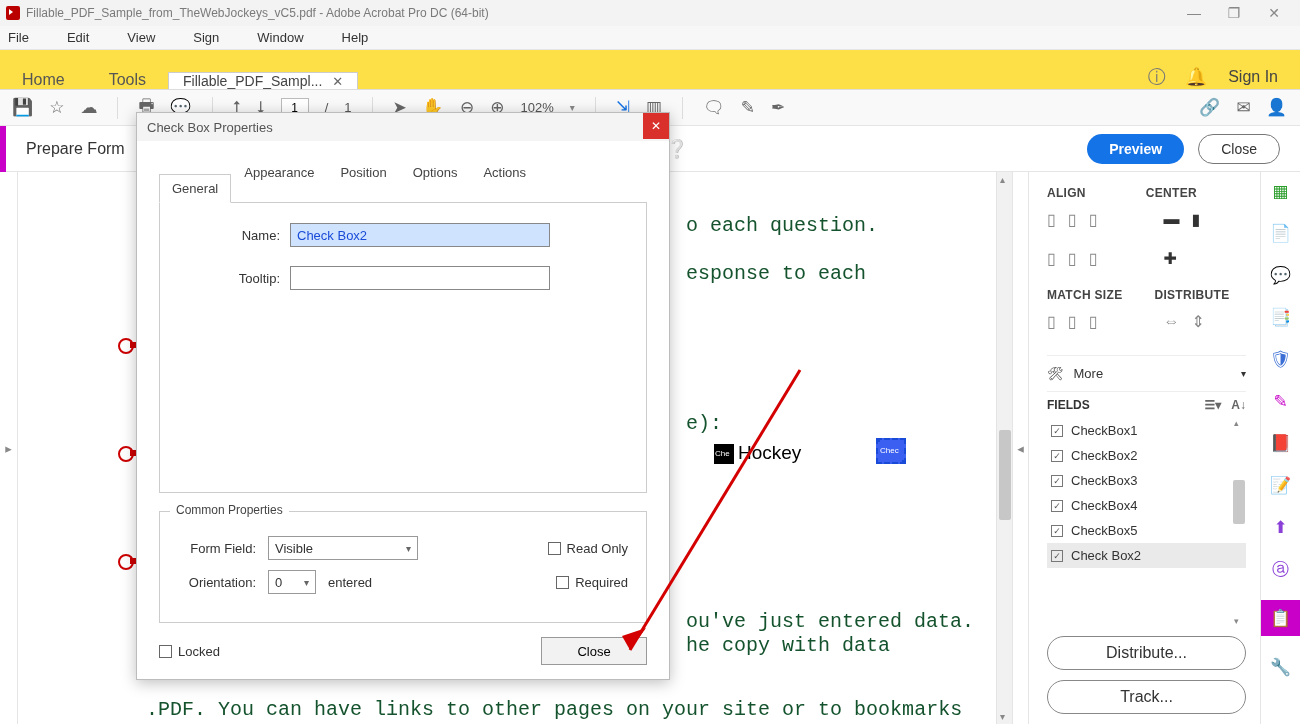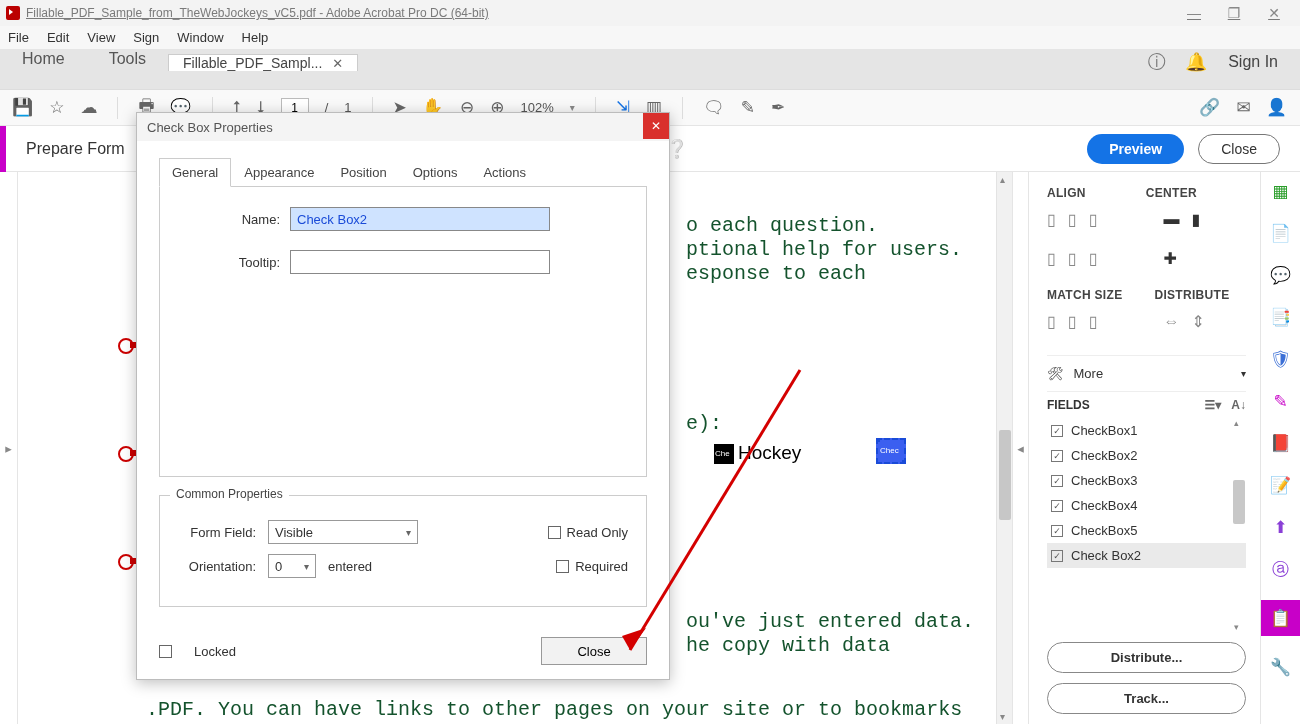--- a/index.html
+++ b/index.html
@@ -1,27 +1,27 @@
 <!DOCTYPE html>
 <html><head>
 <meta charset="utf-8">
 <style>
   * { box-sizing: border-box; font-family: "Segoe UI", Arial, sans-serif; }
   body { margin:0; padding:0; width:1300px; height:724px; overflow:hidden; background:#fff; position:relative; font-size:13px; color:#333; }
   
-  .titlebar { height:26px; background:#f3f3f3; display:flex; align-items:center; padding:0 6px; color:#7a7a7a; font-size:12px;text-decoration:underline; }
+  .titlebar { height:26px; background:#f3f3f3; display:flex; align-items:center; padding:0 6px; color:#7a7a7a; font-size:12px; }
   .titlebar .appicon { width:14px; height:14px; background:#b00; margin-right:6px; border-radius:2px; position:relative;}
   .titlebar .appicon::after{content:"";position:absolute;left:3px;top:3px;border-left:4px solid #fff;border-top:3px solid transparent;border-bottom:3px solid transparent;}
   .titlebar .spacer { flex:1; }
   .winbtn { width:40px; text-align:center; color:#888; font-size:14px;}
   
-  .menubar { height:24px; background:#f7f7f7; display:flex; align-items:center; padding:0 8px; border-bottom:1px solid #e5e5e5;}
+  .menubar { height:24px; background:#f7f7f7; display:flex; align-items:center; padding:0 8px; border-bottom:1px solid #e5e5e5;gap:20px;}
   .menubar span { margin-right:18px; font-size:13px; color:#333;}
   
-  .tabrow { height:40px; background:#e5e5e5; display:flex; align-items:flex-start; border-bottom:1px solid #ddd;}
+  .tabrow { height:40px; background:#fde047; display:flex; align-items:flex-end; border-bottom:1px solid #ddd;}
   .tabrow .hometab, .tabrow .toolstab { padding:0 22px; display:flex; align-items:center; font-size:16px; color:#555;}
   .tabrow .doctab { background:#fff; border-top:1px solid #ccc; border-left:1px solid #ccc; border-right:1px solid #ccc; margin-top:4px; display:flex; align-items:center; padding:0 14px; font-size:14px; color:#444; position:relative;}
   .tabrow .doctab .closex { margin-left:10px; color:#666; font-size:13px;}
   .tabrow .right { margin-left:auto; display:flex; align-items:center; gap:20px; padding-right:22px;}
   .tabrow .right .icn{color:#777;font-size:18px;}
   .tabrow .signin{font-size:16px;color:#444;}
   
   .toolbar1 { height:36px; background:#f9f9f9; border-bottom:1px solid #e5e5e5; display:flex; align-items:center; padding:0 12px; gap:16px; color:#666; font-size:17px;}
   .toolbar1 .sep{width:1px;height:22px;background:#ddd;margin:0 4px;}
   .toolbar1 .pgnum{font-size:13px;color:#555;}
@@ -57,49 +57,49 @@
   .rightpanel{width:232px;border-left:1px solid #e5e5e5;background:#fff;display:flex;flex-direction:column;padding:14px 14px 10px 18px;position:relative;}
   .rp-hdr{display:flex;gap:60px;font-size:12px;font-weight:700;color:#444;letter-spacing:0.3px;}
   .rp-icons{display:flex;gap:14px;margin:10px 0;color:#888;font-size:16px;}
   .rp-icons2{display:flex;gap:66px;}
   .rp-more{display:flex;align-items:center;gap:10px;margin-top:14px;border-top:1px solid #eee;border-bottom:1px solid #eee;padding:10px 0;}
   .rp-fields-hdr{display:flex;align-items:center;justify-content:space-between;margin-top:6px;font-size:12px;font-weight:700;}
   .rp-fields{margin-top:6px;flex:1;overflow:hidden;}
   .rp-fields .item{display:flex;align-items:center;gap:8px;padding:5px 4px;font-size:13px;color:#333;}
   .rp-fields .item .ck{width:12px;height:12px;border:1.2px solid #777;display:inline-flex;align-items:center;justify-content:center;font-size:9px;color:#555;}
   .rp-fields .item.sel{background:#eaeaea;}
-  .rp-btn{border:1.5px solid #888;background:#fff;border-radius:18px;padding:7px 0;font-size:13px;margin-top:10px;color:#333;font-weight:bold;}
+  .rp-btn{border:1.5px solid #888;background:#fff;border-radius:18px;padding:7px 0;font-size:16px;margin-top:10px;color:#333;}
   
   .vscroll{width:16px;background:#f1f1f1;border-left:1px solid #e3e3e3;position:relative;}
   .vscroll .thumb{position:absolute;left:2px;width:12px;background:#c7c7c7;border-radius:2px;}
   .collapser{width:16px;border-left:1px solid #e5e5e5;display:flex;align-items:center;justify-content:center;color:#888;}
   
   .dialog{position:absolute;left:136px;top:112px;width:534px;height:568px;background:#fff;border:1px solid #bcbcbc;box-shadow:0 3px 14px rgba(0,0,0,0.25);}
   .dlg-title{height:28px;background:#f4f4f4;display:flex;align-items:center;padding:0 10px;font-size:13px;color:#555;position:relative;}
   .dlg-close{position:absolute;right:0;top:0;width:26px;height:26px;background:#d9302c;color:#fff;display:flex;align-items:center;justify-content:center;font-size:12px;}
   .dlg-body{padding:16px 22px;}
   .tabs{display:flex;border-bottom:1px solid #ccc;}
   .tabs .tab{padding:6px 12px;font-size:13px;color:#444;border:1px solid transparent;position:relative;top:1px;}
-  .tabs .tab.active{border:1px solid #ccc;border-bottom:1px solid #fff;background:#fff;}
+  .tabs .tab.active{border:1px solid #ccc;border-bottom:1px solid #fff;background:#fff;margin-top:16px;}
   .tabpane{border:1px solid #ccc;border-top:none;padding:20px 20px 30px 20px;min-height:290px;}
   .frow{display:flex;align-items:center;margin-bottom:19px;}
   .frow label{width:100px;text-align:right;margin-right:10px;font-size:13px;color:#333;}
   .frow input[type=text]{flex:1;max-width:260px;height:24px;border:1px solid #888;padding:0 6px;font-size:13px;color:#1a4bd8;}
   .frow input.sel{background:#cfe3ff;}
   .groupbox{border:1px solid #ccc;margin-top:18px;padding:14px 18px 18px 18px;position:relative;}
   .groupbox .legend{position:absolute;top:-9px;left:10px;background:#fff;padding:0 6px;font-size:12px;color:#444;}
   .gb-row{display:flex;align-items:center;margin:10px 0;gap:12px;}
   .gb-row label.l{width:78px;text-align:right;font-size:13px;}
   .gb-row select,.gb-row .combo{height:24px;border:1px solid #999;font-size:13px;padding:0 6px;background:#fff;}
   .gb-row .combo{width:150px;display:flex;align-items:center;justify-content:space-between;}
   .gb-row .small{width:48px;}
   .gb-right{margin-left:auto;display:flex;align-items:center;gap:6px;font-size:13px;}
   .chkbox{width:13px;height:13px;border:1px solid #666;display:inline-block;}
   .dlg-footer{position:absolute;bottom:14px;left:22px;right:22px;display:flex;align-items:center;}
-  .dlg-footer .locked{display:flex;align-items:center;gap:22px;font-size:13px;}
+  .dlg-footer .locked{display:flex;align-items:center;gap:6px;font-size:13px;}
   .dlg-footer button{margin-left:auto;width:106px;height:28px;border:1px solid #999;background:#f2f2f2;font-size:13px;}
   
   .arrow{position:absolute;z-index:50;}
   .arrow svg{overflow:visible;}
   
   .panelscroll{position:absolute;right:0;top:0;width:14px;height:100%;}
   .panelscroll .th{position:absolute;left:1px;width:12px;background:#c8c8c8;border-radius:2px;}
 </style>
 </head>
 <body>
@@ -198,21 +198,20 @@
 </div>
 
 <div class="mainarea">
   <div class="leftgutter">▸</div>
   <div class="docarea">
     <div class="key" style="top:166px"></div>
     <div class="key" style="top:274px"></div>
     <div class="key" style="top:382px"></div>
 
     <div class="doctext" style="left:668px;top:42px">o each question.</div>
-    <div class="doctext" style="left:668px;top:66px">ptional help for users.</div>
     <div class="doctext" style="left:668px;top:90px">esponse to each</div>
     <div class="doctext" style="left:668px;top:240px">e):</div>
 
     <div class="hockey-chk">Che</div>
     <div class="hockey-lbl">Hockey</div>
     <div class="sel-chk">Chec</div>
 
     <div class="doctext" style="left:668px;top:438px">ou've just entered data.</div>
     <div class="doctext" style="left:668px;top:462px">he copy with data</div>
     <div class="doctext" style="left:128px;top:526px">.PDF. You can have links to other pages on your site or to bookmarks on a long form.</div>

